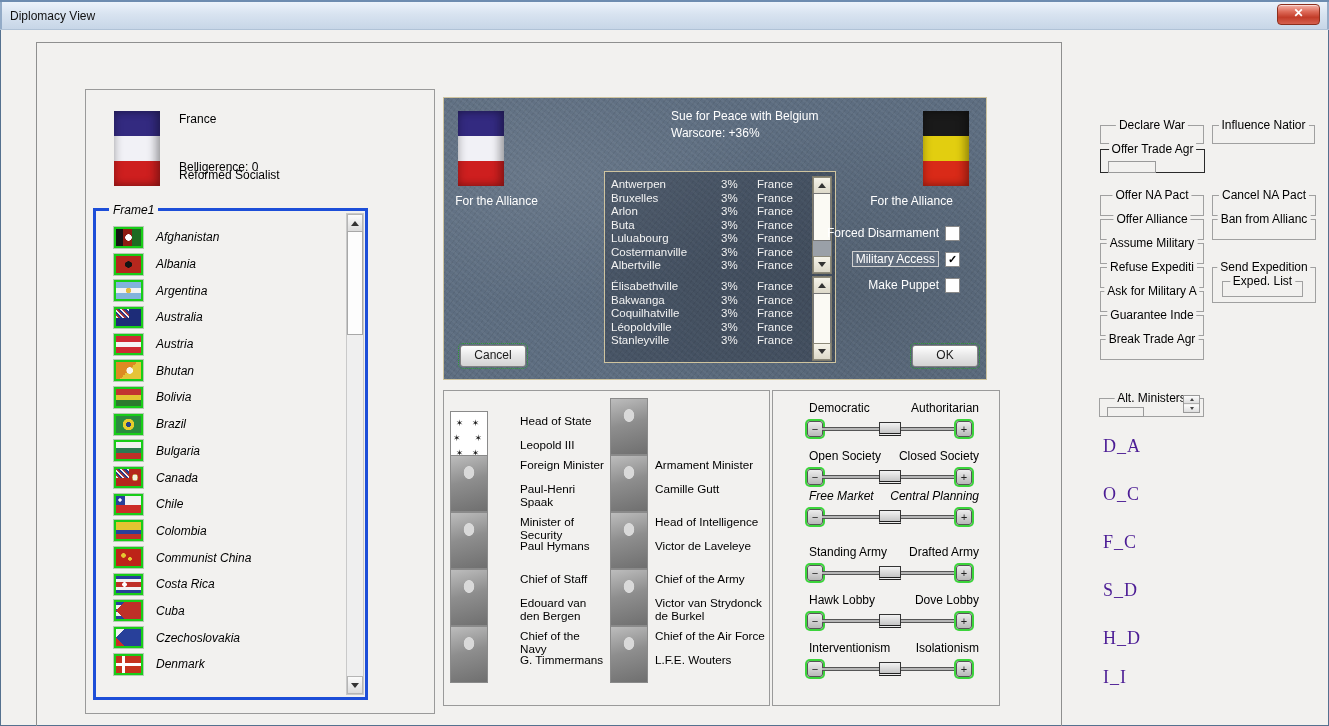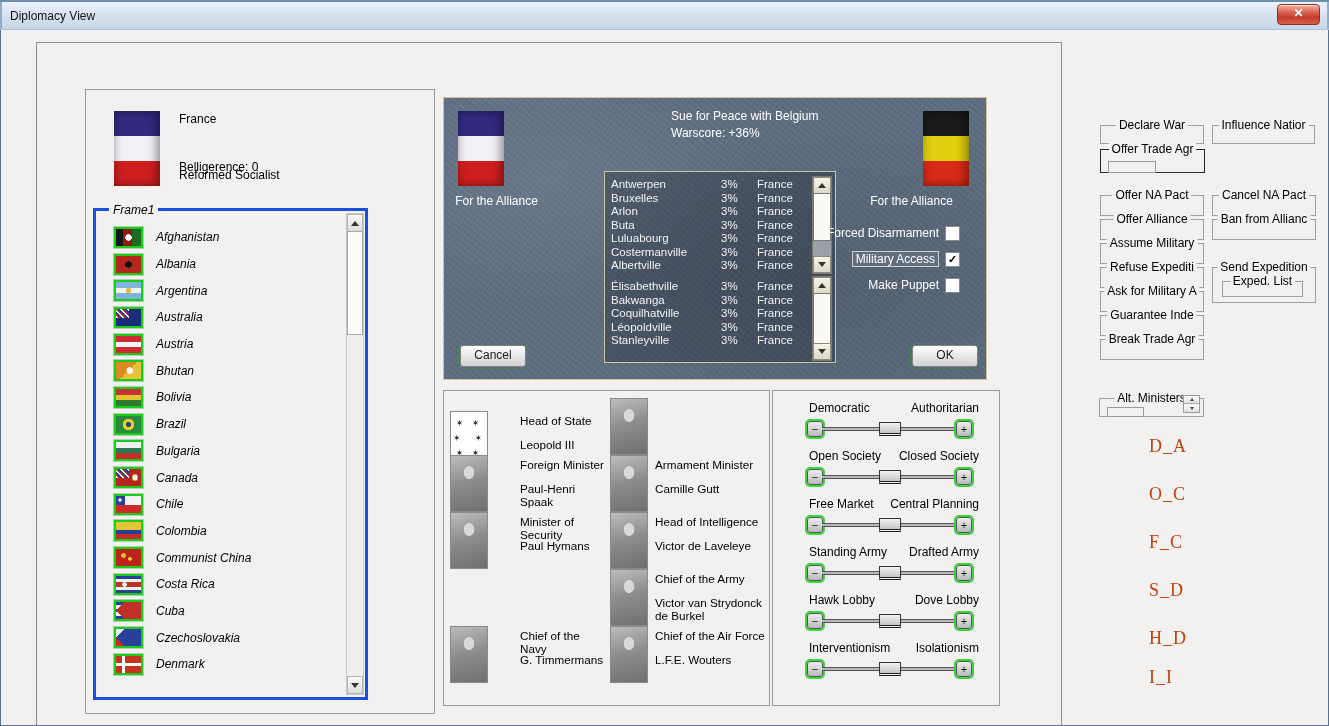--- a/index.html
+++ b/index.html
@@ -176,21 +176,21 @@
   #ag-guarantee{left:1100px;top:315px;width:102px;height:19px;}
   #ag-break-trade{left:1100px;top:339px;width:102px;height:19px;}
   #ag-alt-ministers{left:1099px;top:398px;width:103px;height:17px;}
   .alt-inner-btn{position:absolute;left:7px;bottom:-1px;width:35px;height:8px;background:#f2f1ef;border:1px solid #9a9a9a;}
   .spinner{position:absolute;right:3px;top:-4px;width:15px;height:16px;background:#f2f1ef;border:1px solid #9a9a9a;}
   .spin-btn{position:absolute;left:0;right:0;height:7px;background:linear-gradient(#fcfcfc,#dedede);
     display:flex;align-items:center;justify-content:center;}
   .spin-btn.up{top:0;border-bottom:1px solid #b0b0b0;} .spin-btn.down{bottom:0;}
   .tri-up{width:0;height:0;border-left:2.5px solid transparent;border-right:2.5px solid transparent;border-bottom:3px solid #444;}
   .tri-dn{width:0;height:0;border-left:2.5px solid transparent;border-right:2.5px solid transparent;border-top:3px solid #444;}
-  .slider-code{position:absolute;left:1149px;font-family:"Liberation Serif",serif;font-size:18px;letter-spacing:1px;color:#c2410c;}
+  .slider-code{position:absolute;left:1103px;font-family:"Liberation Serif",serif;font-size:18px;letter-spacing:1px;color:#4c1d95;}
 </style>
 </head>
 <body>
 
 <div class="titlebar">
   <span class="title-text">Diplomacy View</span>
 </div>
 <div class="close-btn">✕</div>
 
 <div class="outer-frame"></div>
@@ -407,20 +407,27 @@
       <div class="m-text col0">
         <div class="m-title">Foreign Minister</div>
         <div class="m-name">Paul-Henri Spaak</div>
       </div>
     </div>
     <div class="m-row" style="top: 121px;">
       <span class="m-portrait col0"></span>
       <div class="m-text col0">
         <div class="m-title">Minister of Security</div>
         <div class="m-name">Paul Hymans</div>
+      </div>
+    </div>
+    <div class="m-row" style="top: 178px;">
+      <span class="m-portrait col0"></span>
+      <div class="m-text col0">
+        <div class="m-title">Chief of Staff</div>
+        <div class="m-name">Edouard van den Bergen</div>
       </div>
     </div>
     <div class="m-row" style="top: 235px;">
       <span class="m-portrait col0"></span>
       <div class="m-text col0">
         <div class="m-title">Chief of the Navy</div>
         <div class="m-name">G. Timmermans</div>
       </div>
     </div>
     <div class="m-row" style="top: 7px;">
@@ -470,21 +477,21 @@
     <div class="pol-block" style="top: 58px;">
       <span class="pol-left">Open Society</span>
       <span class="pol-right">Closed Society</span>
       <div class="pol-slider">
         <span class="pol-btn pol-minus">−</span>
         <span class="pol-track"></span>
         <span class="pol-thumb" style="left: 71.5px;"></span>
         <span class="pol-btn pol-plus">+</span>
       </div>
     </div>
-    <div class="pol-block" style="top: 106px;">
+    <div class="pol-block" style="top: 98px; font-style: italic;">
       <span class="pol-left">Free Market</span>
       <span class="pol-right">Central Planning</span>
       <div class="pol-slider">
         <span class="pol-btn pol-minus">−</span>
         <span class="pol-track"></span>
         <span class="pol-thumb" style="left: 71.5px;"></span>
         <span class="pol-btn pol-plus">+</span>
       </div>
     </div>
     <div class="pol-block" style="top: 154px;">

